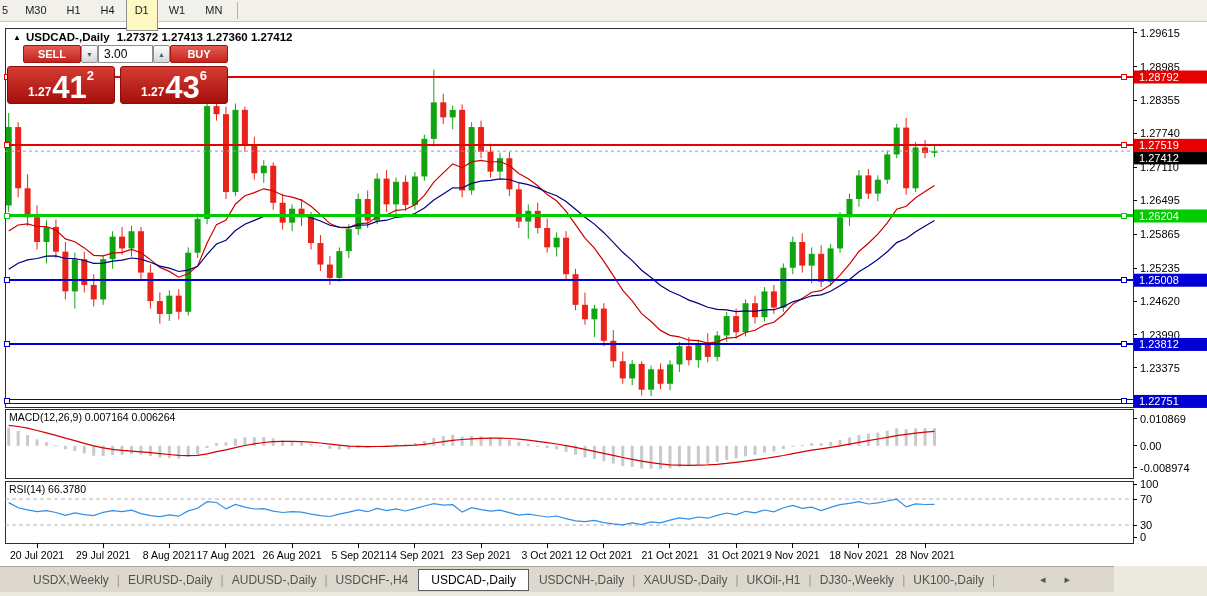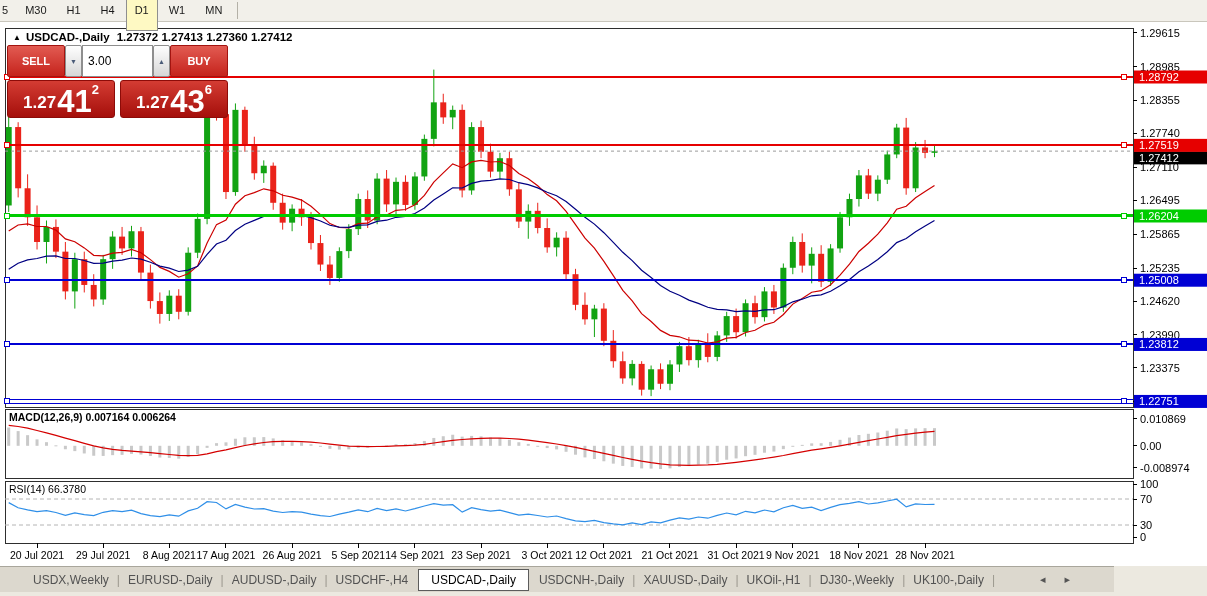--- a/index.html
+++ b/index.html
@@ -11,30 +11,30 @@
   .tf-btn{padding:13px 8px;margin:0 1px;border:1px solid transparent;cursor:default;line-height:13px;}
   .tf-btn.first{margin-left:-4px;padding:2px 5px;}
   .tf-btn.active{background:#fef9c3;border:1px solid #8f8f8f;}
   .tsep{width:1px;height:17px;background:#b4b1a7;margin:0 5px;}
   
   .chart-title{position:absolute;left:13px;top:31px;z-index:3;font-size:11.5px;font-weight:700;color:#000;white-space:nowrap;}
   .chart-title .arrow{font-size:8px;vertical-align:1px;margin-right:5px;}
   .chart-title .vals{margin-left:7px;}
   
   .trade-panel{position:absolute;left:7px;top:45px;width:221px;z-index:3;}
-  .tp-row1{display:flex;height:32px;gap:0;}
+  .tp-row1{display:flex;height:18px;gap:0;padding-left:16px;}
   .tp-btn{flex:0 0 56px;background:linear-gradient(#e25b52,#c5231c);color:#fff;font-size:11px;font-weight:700;
     display:flex;align-items:center;justify-content:center;border:1px solid #a31410;border-radius:2px;cursor:pointer;}
   .spin{flex:0 0 15px;background:linear-gradient(#fefefe,#d7d7d7);border:1px solid #8e8e8e;color:#4a5b78;
     font-size:7px;display:flex;align-items:center;justify-content:center;border-radius:2px;cursor:pointer;}
   .vol-input{flex:1;border:1px solid #8e8e8e;font:12px "Liberation Sans",sans-serif;padding:0 5px;min-width:0;}
   .tp-row2{display:flex;gap:5px;margin-top:3px;}
   .big-quote{flex:1;height:35px;background:linear-gradient(#d43c33,#a50f0b);border:1px solid #8d0b08;border-radius:3px;
     color:#fff;display:flex;align-items:flex-end;justify-content:center;padding:0 2px 1px 2px;cursor:pointer;}
-  .q-small{font-size:17px;font-weight:700;margin:0 1px 3px 0;}
+  .q-small{font-size:12px;font-weight:700;margin:0 1px 3px 0;}
   .q-big{font-size:31px;font-weight:700;line-height:29px;}
   .q-sup{font-size:13px;font-weight:700;align-self:flex-start;margin-top:1px;}
   
   .ind-label{position:absolute;z-index:3;font-size:10.5px;color:#000;white-space:nowrap;}
   
   .tabbar{position:absolute;left:0;top:566px;width:1114px;height:26px;background:#dcd8ce;border-top:1px solid #a9a69c;
     display:flex;align-items:center;padding-left:26px;box-sizing:border-box;font-size:12px;color:#525252;z-index:3;}
   .tab{padding:3px 7px;white-space:nowrap;cursor:pointer;}
   .tab.active{background:#fff;border:1px solid #5c5c5c;color:#000;padding:3px 12px;margin:0 3px;}
   .tab-sep{color:#9a978d;margin:0 1px;}
@@ -506,21 +506,21 @@
       <span class="q-sup">2</span>
     </div>
     <div class="big-quote">
       <span class="q-small">1.27</span>
       <span class="q-big">43</span>
       <span class="q-sup">6</span>
     </div>
   </div>
 </div>
 
-<div class="ind-label" style="left:9px;top:411px;font-weight:bold;">MACD(12,26,9) 0.007164 0.006264</div>
+<div class="ind-label" style="left:9px;top:411px;">MACD(12,26,9) 0.007164 0.006264</div>
 <div class="ind-label" style="left:9px;top:483px;">RSI(14) 66.3780</div>
 
 <div class="tabbar" id="tabbar">
     <div class="tab">USDX,Weekly</div>
     <span class="tab-sep">|</span>
     <div class="tab">EURUSD-,Daily</div>
     <span class="tab-sep">|</span>
     <div class="tab">AUDUSD-,Daily</div>
     <span class="tab-sep">|</span>
     <div class="tab">USDCHF-,H4</div>

